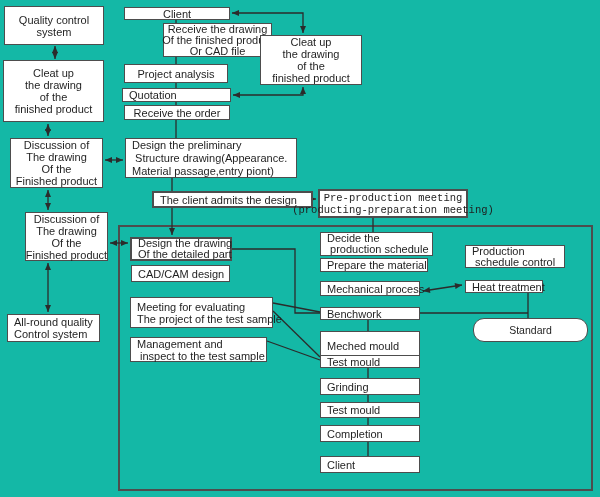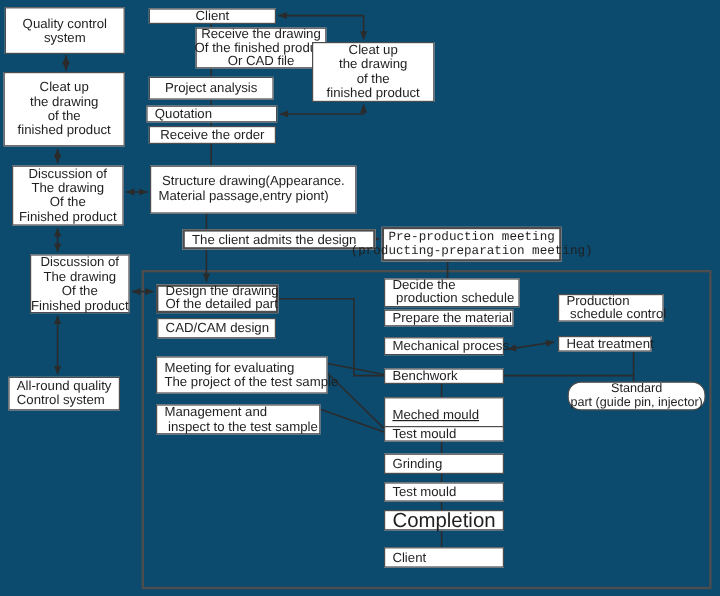--- a/index.html
+++ b/index.html
@@ -1,16 +1,16 @@
 <!DOCTYPE html>
 <html><head>
 <meta charset="utf-8">
 <style>
   html,body{margin:0;padding:0;background:#fff;}
-  .stage{position:relative;width:600px;height:497px;background:#0c4a6e;
+  .stage{position:relative;width:600px;height:497px;background:#14b8a6;
          font-family:"Liberation Sans",sans-serif;color:#1f1f1f;overflow:hidden;}
   .edges-svg{position:absolute;left:0;top:0;z-index:1;}
   .container-box{position:absolute;border:2px solid #4a4a4a;background:transparent;
                  box-sizing:border-box;z-index:0;}
   .node{position:absolute;background:#ffffff;border:1px solid #4d4d4d;box-sizing:border-box;
         display:flex;flex-direction:column;justify-content:center;z-index:2;
         font-size:11px;line-height:12px;}
   .node.center{align-items:center;text-align:center;}
   .node.left{align-items:flex-start;text-align:left;padding-left:6px;padding-right:2px;}
   .node .line{white-space:pre;}
@@ -110,20 +110,21 @@
       <div class="node center" style="left: 124px; top: 64px; width: 104px; height: 19px; border-width: 1px; font-size: 11px; line-height: 12px;">
         <div class="line">Project analysis</div>
       </div>
       <div class="node left" style="left: 122px; top: 88px; width: 109px; height: 14px; border-width: 1px; font-size: 11px; line-height: 12px;">
         <div class="line">Quotation</div>
       </div>
       <div class="node center" style="left: 124px; top: 105px; width: 106px; height: 15px; border-width: 1px; font-size: 11px; line-height: 12px;">
         <div class="line">Receive the order</div>
       </div>
       <div class="node left" style="left: 125px; top: 138px; width: 172px; height: 40px; border-width: 1px; font-size: 11px; line-height: 13px;">
+        <div class="line">Design the preliminary</div>
         <div class="line"> Structure drawing(Appearance.</div>
         <div class="line">Material passage,entry piont)</div>
       </div>
       <div class="node left" style="left: 124px; top: 191px; width: 161px; height: 17px; border-width: 2px; font-size: 11px; line-height: 12px; margin-left: 28px;">
         <div class="line">The client admits the design</div>
       </div>
       <div class="node center" style="left: 260px; top: 35px; width: 102px; height: 50px; border-width: 1px; font-size: 11px; line-height: 12px;">
         <div class="line">Cleat up</div>
         <div class="line">the drawing</div>
         <div class="line">of the</div>
@@ -154,43 +155,42 @@
       </div>
       <div class="node left" style="left: 320px; top: 258px; width: 108px; height: 14px; border-width: 1px; font-size: 11px; line-height: 12px;">
         <div class="line">Prepare the material</div>
       </div>
       <div class="node left" style="left: 320px; top: 281px; width: 100px; height: 15px; border-width: 1px; font-size: 11px; line-height: 12px;">
         <div class="line">Mechanical process</div>
       </div>
       <div class="node left" style="left: 320px; top: 307px; width: 100px; height: 13px; border-width: 1px; font-size: 11px; line-height: 12px;">
         <div class="line">Benchwork</div>
       </div>
-      <div class="node left" style="left: 320px; top: 331px; width: 100px; height: 30px; border-width: 1px; font-size: 11px; line-height: 12px; text-decoration: underline;">
+      <div class="node left" style="left: 320px; top: 331px; width: 100px; height: 30px; border-width: 1px; font-size: 11px; line-height: 12px;">
         <div class="line">Meched mould</div>
       </div>
       <div class="node left" style="left: 320px; top: 355px; width: 100px; height: 13px; border-width: 1px; font-size: 11px; line-height: 12px;">
         <div class="line">Test mould</div>
       </div>
       <div class="node left" style="left: 320px; top: 378px; width: 100px; height: 17px; border-width: 1px; font-size: 11px; line-height: 12px;">
         <div class="line">Grinding</div>
       </div>
       <div class="node left" style="left: 320px; top: 402px; width: 100px; height: 16px; border-width: 1px; font-size: 11px; line-height: 12px;">
         <div class="line">Test mould</div>
       </div>
-      <div class="node left" style="left: 320px; top: 425px; width: 100px; height: 17px; border-width: 1px; font-size: 17px; line-height: 12px;">
+      <div class="node left" style="left: 320px; top: 425px; width: 100px; height: 17px; border-width: 1px; font-size: 11px; line-height: 12px;">
         <div class="line">Completion</div>
       </div>
       <div class="node left" style="left: 320px; top: 456px; width: 100px; height: 17px; border-width: 1px; font-size: 11px; line-height: 12px;">
         <div class="line">Client</div>
       </div>
-      <div class="node left" style="left: 465px; top: 245px; width: 88px; height: 23px; border-width: 1px; font-size: 11px; line-height: 11px;">
+      <div class="node left" style="left: 465px; top: 245px; width: 100px; height: 23px; border-width: 1px; font-size: 11px; line-height: 11px;">
         <div class="line">Production</div>
         <div class="line"> schedule control</div>
       </div>
       <div class="node left" style="left: 465px; top: 280px; width: 78px; height: 13px; border-width: 1px; font-size: 11px; line-height: 12px;">
         <div class="line">Heat treatment</div>
       </div>
       <div class="node center" style="left: 473px; top: 318px; width: 115px; height: 24px; border-width: 1px; font-size: 10.5px; line-height: 11px; border-radius: 11px;">
         <div class="line">Standard</div>
-        <div class="line">part (guide pin, injector)</div>
       </div>
     </div>
 </div>
 
 </body></html>

